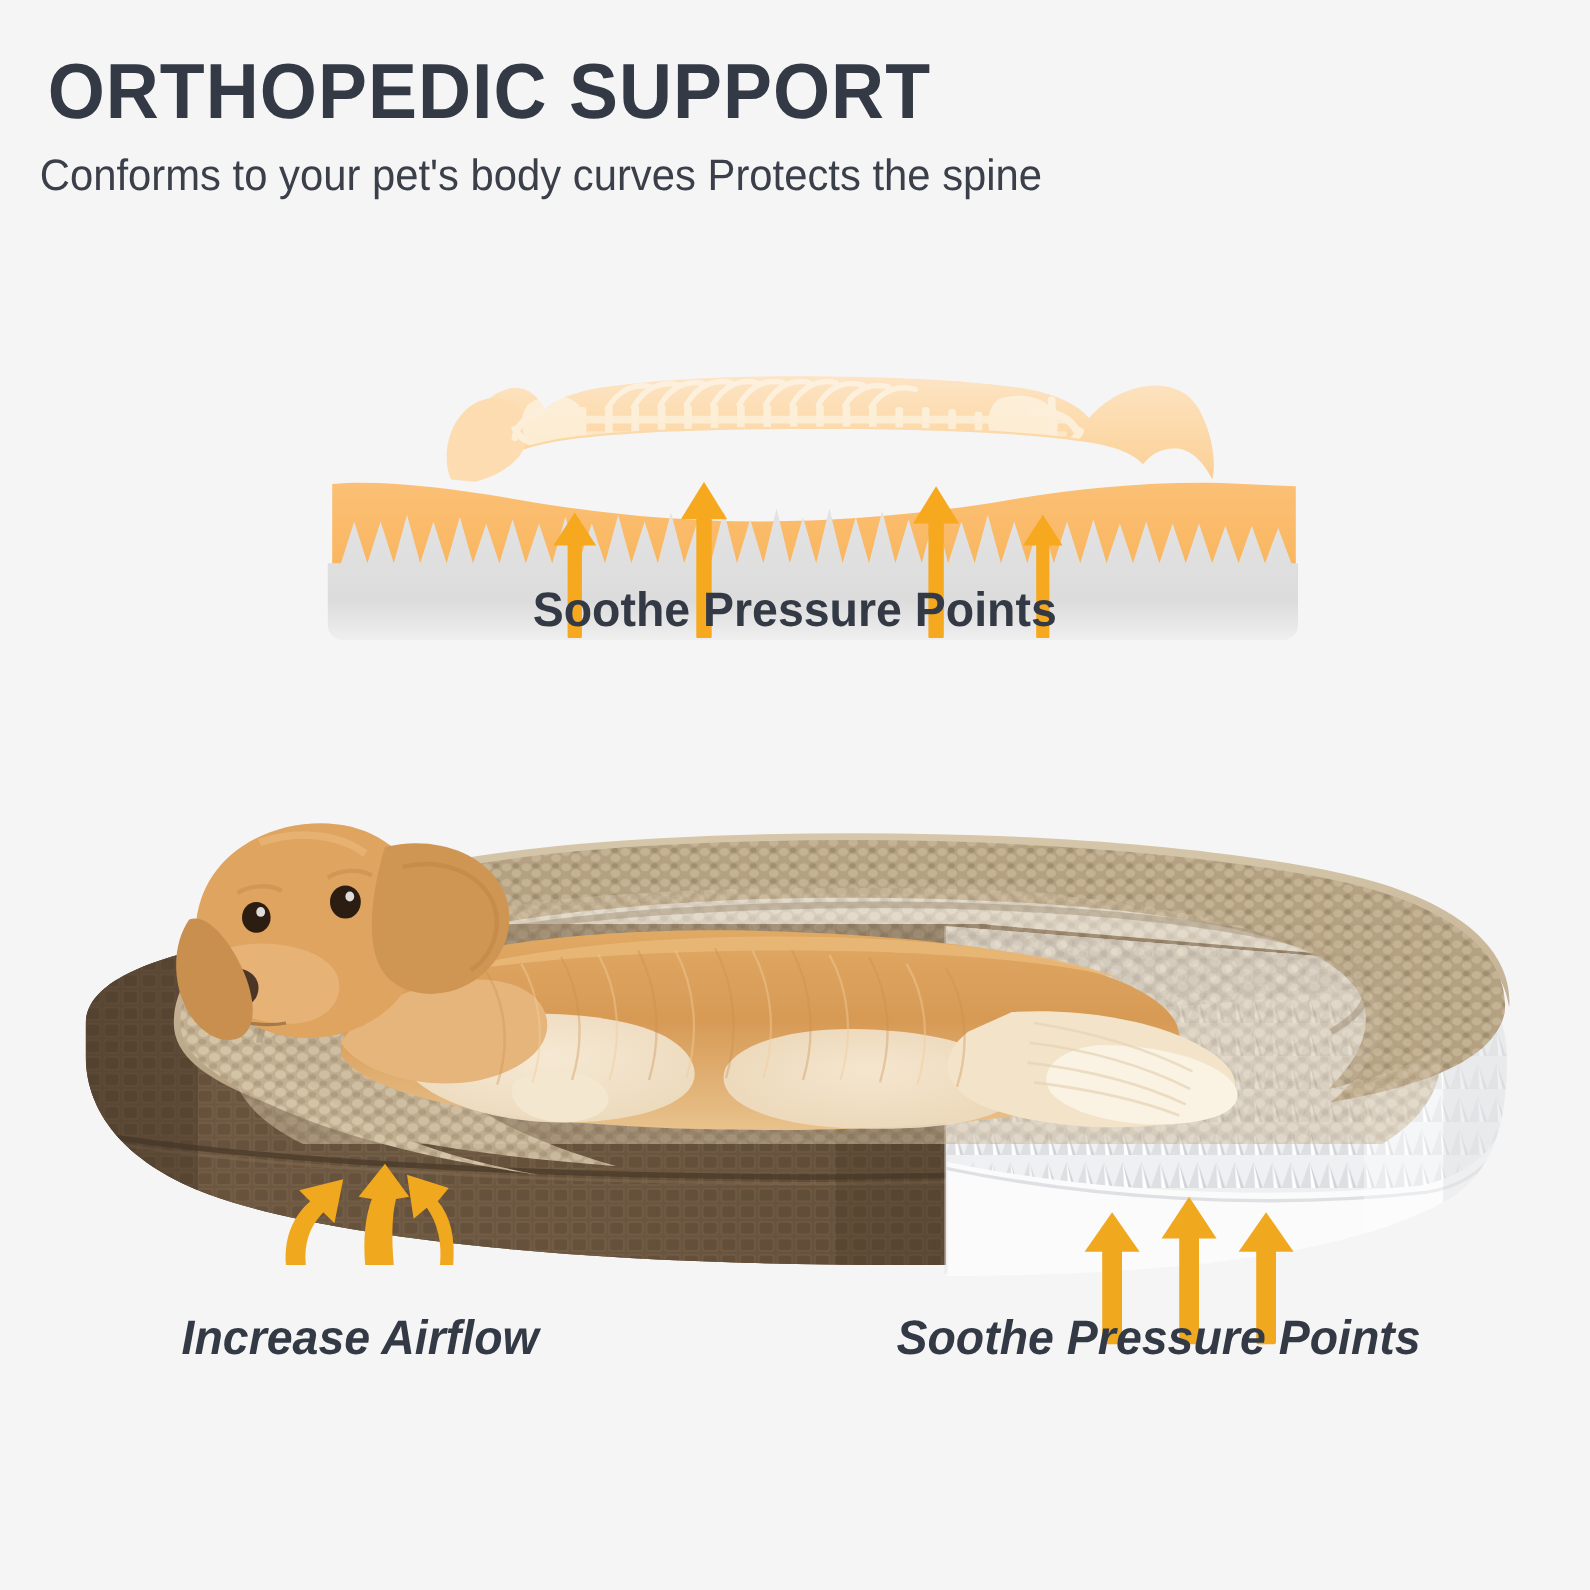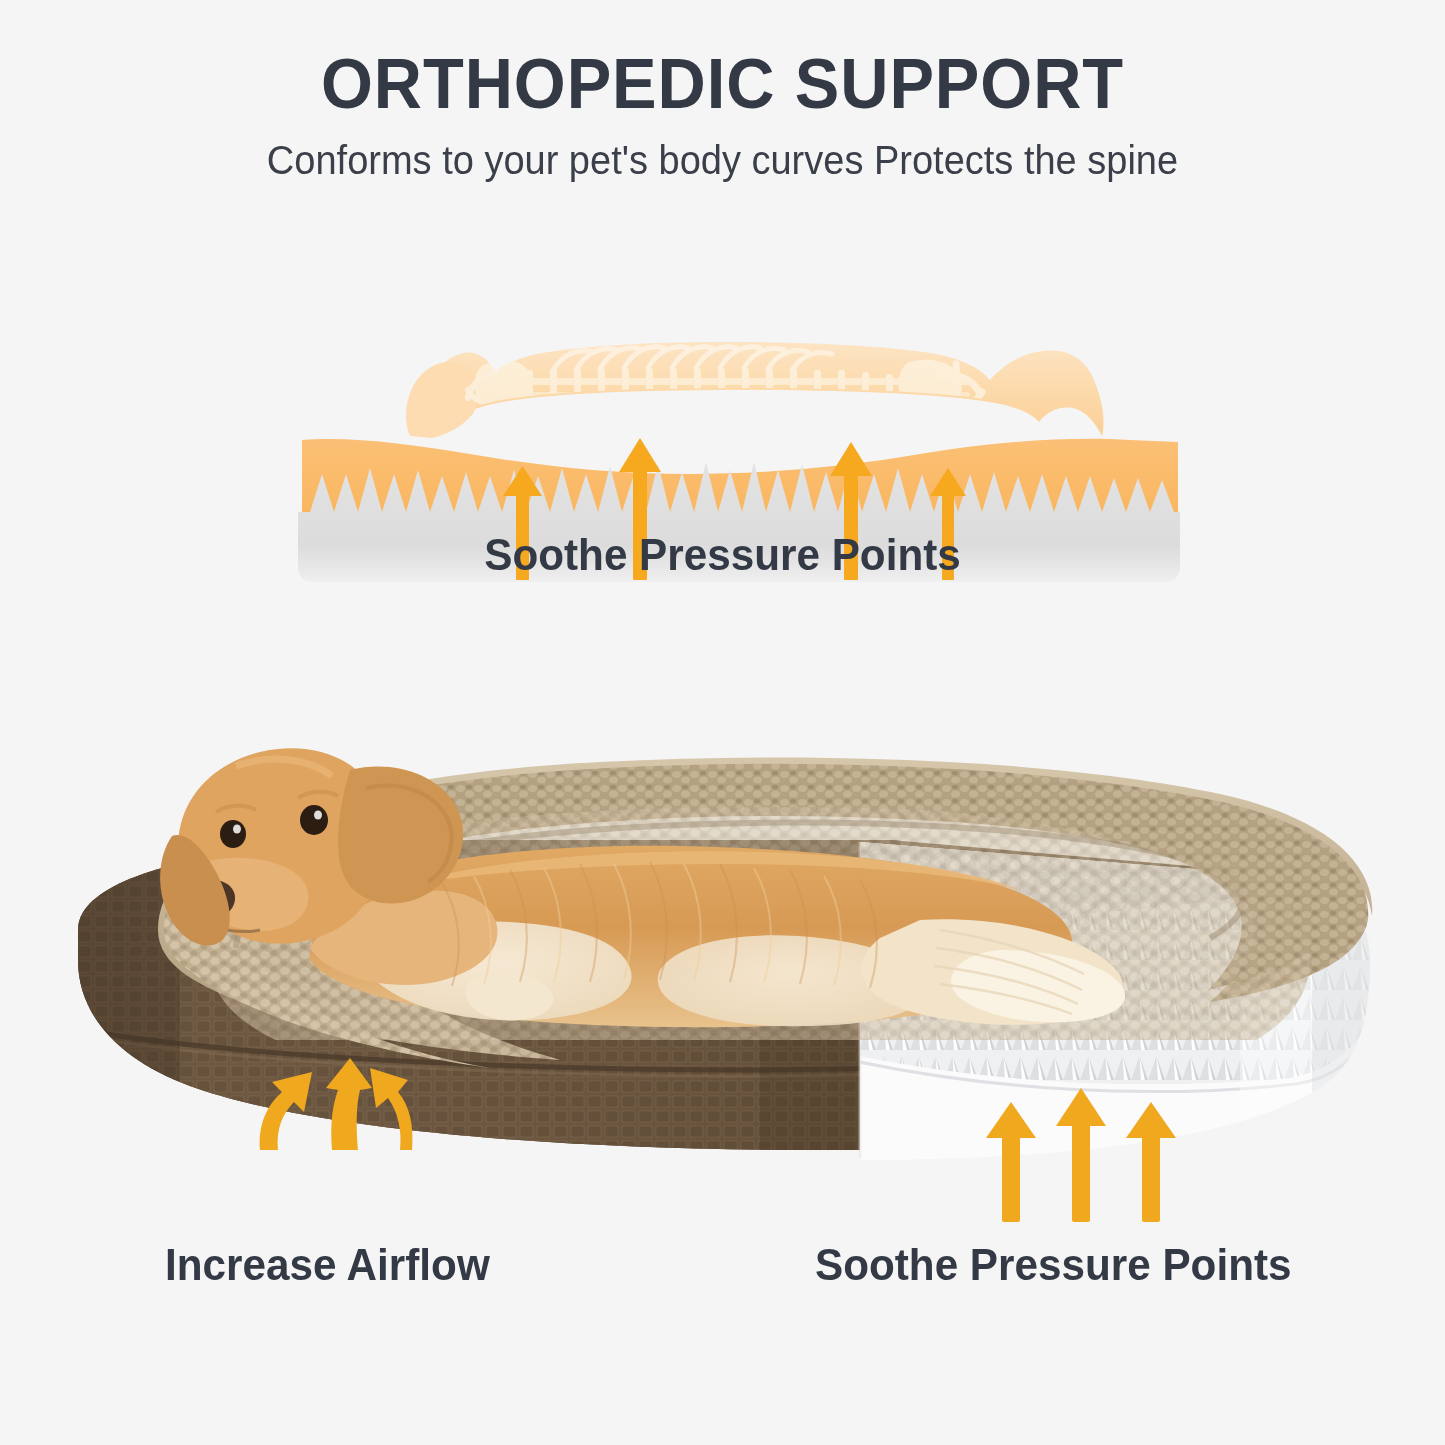--- a/index.html
+++ b/index.html
@@ -5,21 +5,21 @@
   html,body{margin:0;padding:0;}
   body{
     width:1445px;height:1445px;
     background:#f5f5f5;
     font-family:"Liberation Sans",sans-serif;
     overflow:hidden;position:relative;
   }
   .stage{position:relative;width:1445px;height:1445px;background:#f5f5f5;}
 
   
-  .header{position:absolute;left:0;top:46px;width:1445px;text-align:center;}
+  .header{position:absolute;left:0;top:46px;width:1445px;}
   .title{
     font-size:71px;font-weight:700;letter-spacing:1px;
     color:#343a45;line-height:1.06;
     transform:scaleX(.94);transform-origin:center;
     white-space:nowrap;
   }
   .subtitle{
     margin-top:17px;font-size:40px;font-weight:400;color:#3a3f4a;
     transform:scaleX(.95);transform-origin:center;white-space:nowrap;
   }
@@ -32,21 +32,21 @@
     position:absolute;left:0;top:530px;width:1445px;text-align:center;
     font-size:44px;font-weight:700;color:#343a45;
     transform:scaleX(.96);transform-origin:center;
   }
 
   
   .product{position:absolute;left:60px;top:630px;width:1330px;height:640px;}
   .product svg{display:block;width:100%;height:100%;}
 
   
-  .caps{position:absolute;left:0;top:1240px;width:1186px;height:70px;}
+  .caps{position:absolute;left:0;top:1192px;width:1186px;height:70px;font-style:italic;}
   .cap{
     position:absolute;font-size:44px;font-weight:700;color:#343a45;
     transform:scaleX(.96);transform-origin:left center;white-space:nowrap;
   }
   .cap-air{left:165px;top:0;}
   .cap-soothe{left:815px;top:0;}
 </style>
 </head>
 <body>
 

